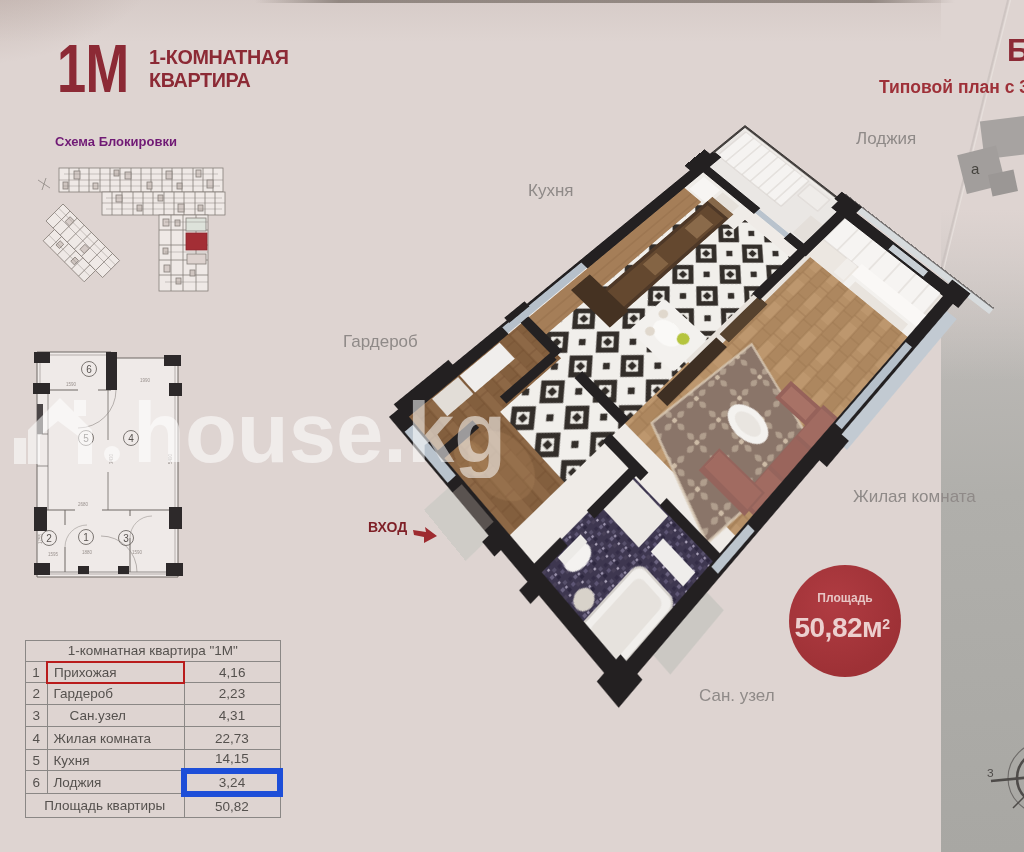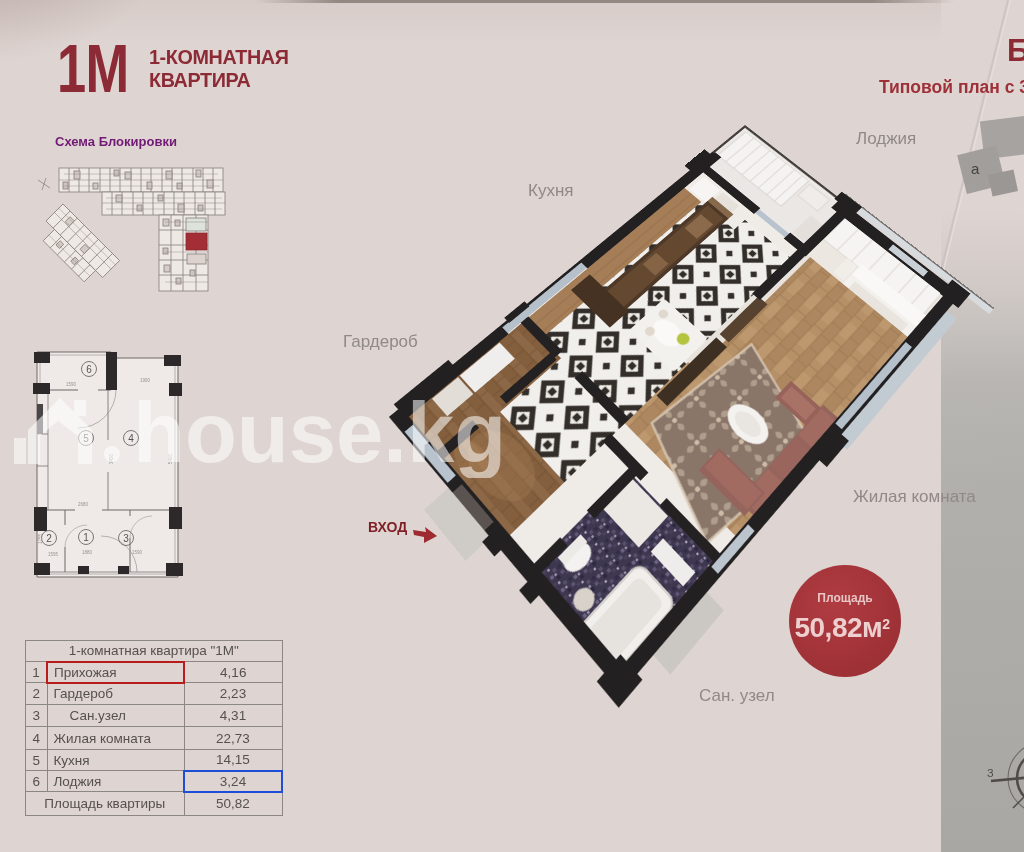--- a/index.html
+++ b/index.html
@@ -228,21 +228,21 @@
         <td style="border:1px solid #8a8785;text-align:center;">22,73</td>
       </tr>
   <tr style="height:21px;">
         <td style="border:1px solid #8a8785;text-align:center;">5</td>
         <td style="border:1px solid #8a8785;padding-left:6px;">Кухня</td>
         <td style="border:1px solid #8a8785;text-align:center;">14,15</td>
       </tr>
   <tr style="height:21px;">
         <td style="border:1px solid #8a8785;text-align:center;">6</td>
         <td style="border:1px solid #8a8785;padding-left:6px;">Лоджия</td>
-        <td style="border:2px solid #1d4ed8;text-align:center;">3,24</td>
+        <td style="border:6px solid #1d4ed8;text-align:center;">3,24</td>
       </tr>
   <tr style="height:24px;">
         <td colspan="2" style="border:1px solid #8a8785;text-align:center;">Площадь квартиры</td>
         <td style="border:1px solid #8a8785;text-align:center;">50,82</td>
       </tr>
 </tbody>
   </table>
 
 <div class="abs" id="plan3d" style="left:0;top:0;width:320px;height:500px;transform-origin:0 0;
   transform:matrix3d(0.341724, 0.422541, 0, -0.000350, -0.890263, 0.392906, 0, -0.000458, 0,0,1,0, 745, 125, 0, 1);">

